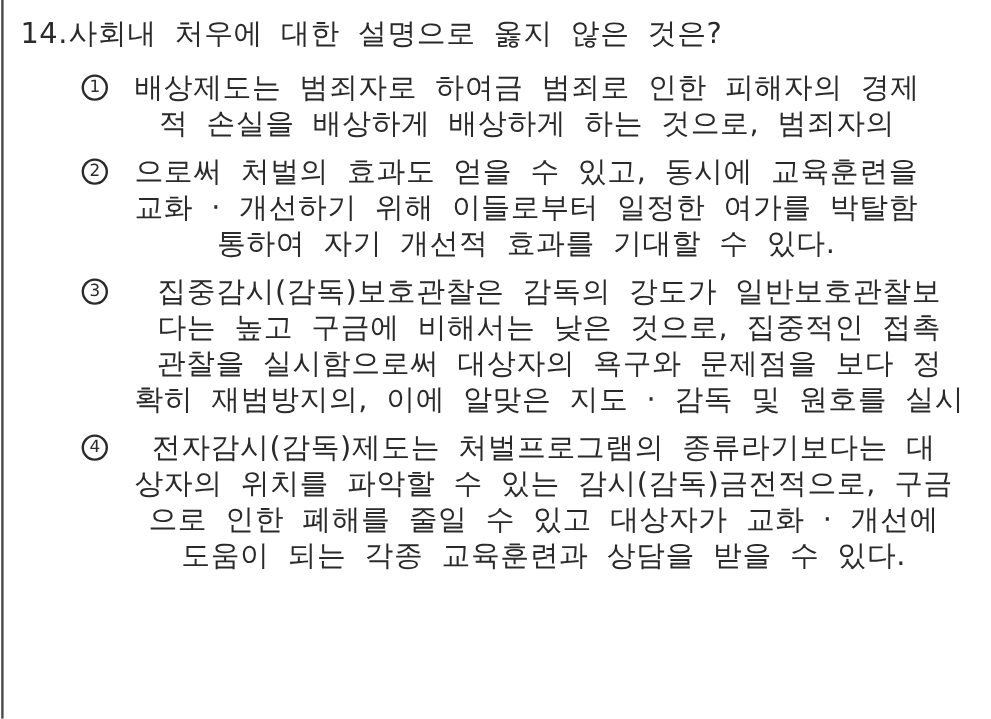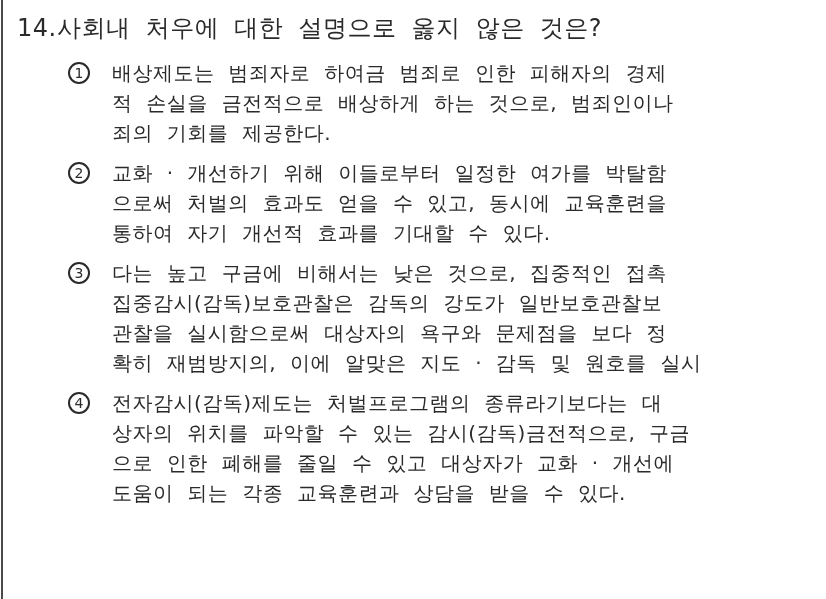--- a/index.html
+++ b/index.html
@@ -51,24 +51,25 @@
     margin-right: 22px;
     border: 2px solid #2a2a2a;
     border-radius: 50%;
     display: flex;
     align-items: center;
     justify-content: center;
     font-size: 14px;
     line-height: 1;
   }
   .olines {
-    font-size: 20px;
+    font-size: 24px;
     line-height: 30px;
     letter-spacing: 0.5px;
     word-spacing: 7px;
+    text-align: center;
   }
   .oline { white-space: nowrap; }
 </style>
 </head>
 <body>
 
 <div class="page">
   <div class="left-rule"></div>
 
   <div class="question">
@@ -76,43 +77,42 @@
   </div>
 
   <div class="options">
 
     <div class="option">
       <span class="onum">
           <span>1</span>
         </span>
       <div class="olines">
         <div class="oline">배상제도는 범죄자로 하여금 범죄로 인한 피해자의 경제</div>
-        <div class="oline">적 손실을 금전적으로 배상하게 하는 것으로, 범죄인이나</div>
-        <div class="oline">죄의 기회를 제공한다.</div>
+        <div class="oline">적 손실을 배상하게 배상하게 하는 것으로, 범죄자의</div>
       </div>
     </div>
 
     <div class="option">
       <span class="onum">
           <span>2</span>
         </span>
       <div class="olines">
+        <div class="oline">으로써 처벌의 효과도 얻을 수 있고, 동시에 교육훈련을</div>
         <div class="oline">교화 · 개선하기 위해 이들로부터 일정한 여가를 박탈함</div>
-        <div class="oline">으로써 처벌의 효과도 얻을 수 있고, 동시에 교육훈련을</div>
         <div class="oline">통하여 자기 개선적 효과를 기대할 수 있다.</div>
       </div>
     </div>
 
     <div class="option">
       <span class="onum">
           <span>3</span>
         </span>
       <div class="olines">
+        <div class="oline">집중감시(감독)보호관찰은 감독의 강도가 일반보호관찰보</div>
         <div class="oline">다는 높고 구금에 비해서는 낮은 것으로, 집중적인 접촉</div>
-        <div class="oline">집중감시(감독)보호관찰은 감독의 강도가 일반보호관찰보</div>
         <div class="oline">관찰을 실시함으로써 대상자의 욕구와 문제점을 보다 정</div>
         <div class="oline">확히 재범방지의, 이에 알맞은 지도 · 감독 및 원호를 실시</div>
       </div>
     </div>
 
     <div class="option">
       <span class="onum">
           <span>4</span>
         </span>
       <div class="olines">

